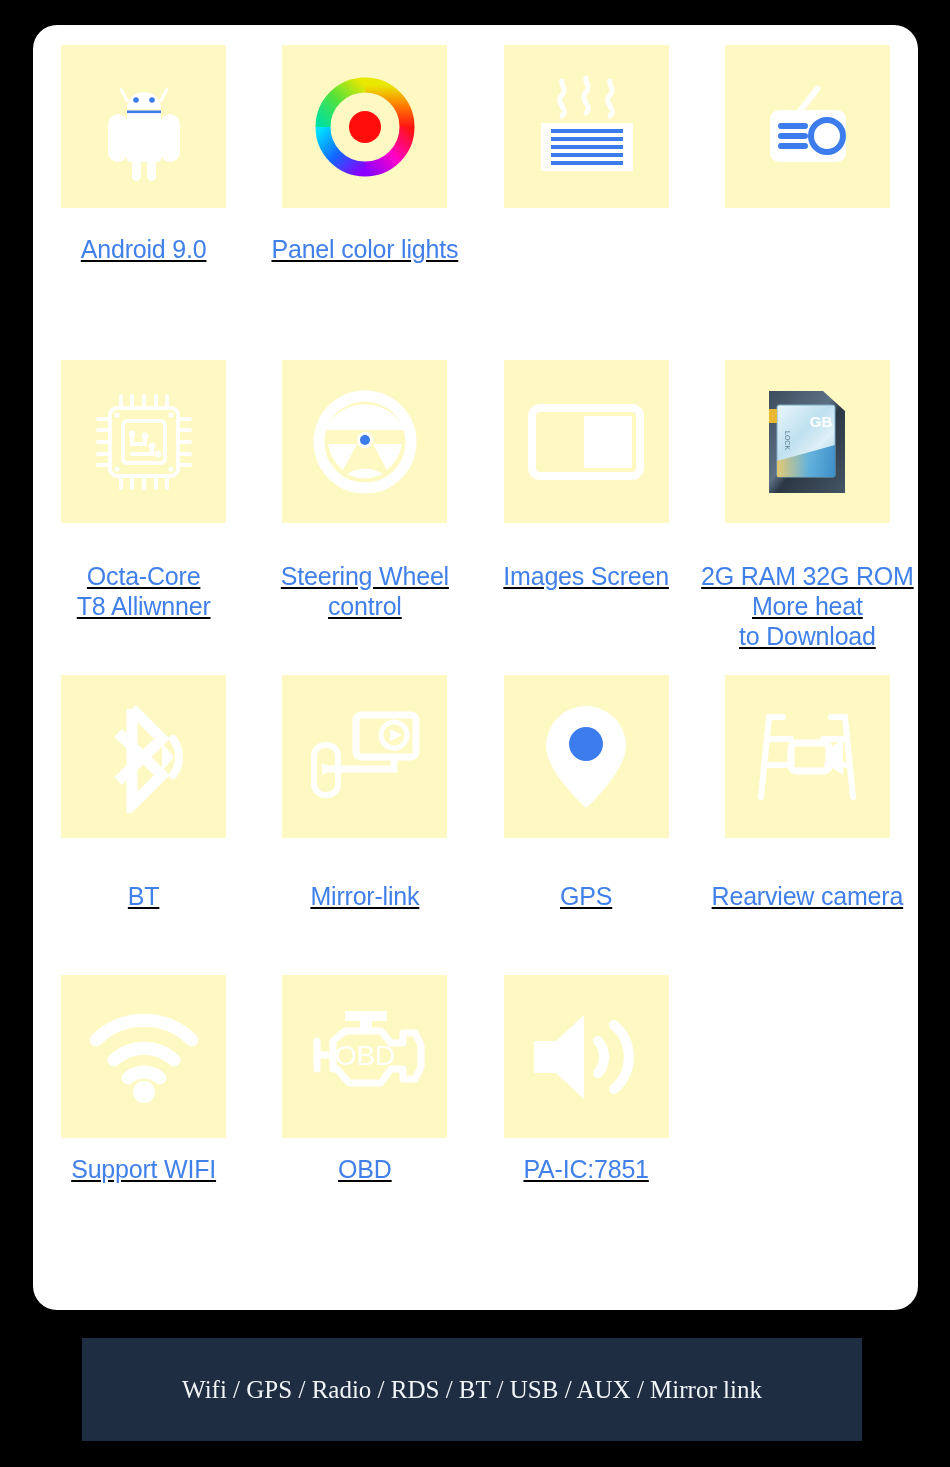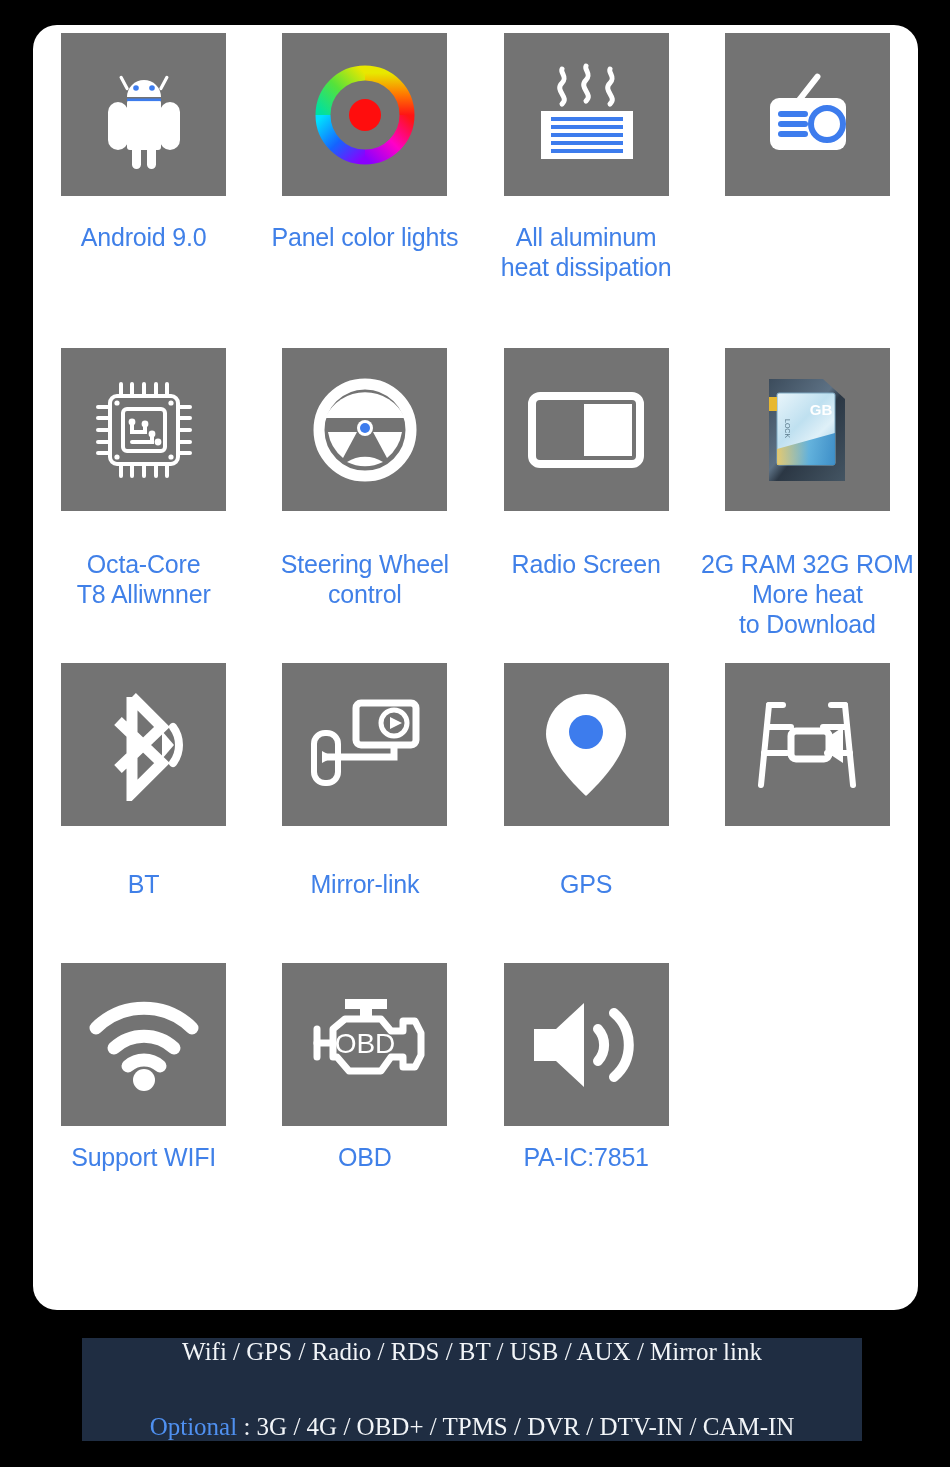--- a/index.html
+++ b/index.html
@@ -27,34 +27,35 @@
 
   #grid {
     position: absolute;
     left: 0;
     top: 0;
     width: 885px;
     height: 1285px;
     display: grid;
     grid-template-columns: repeat(4, 1fr);
     grid-template-rows: 315px 315px 300px 310px;
-    padding-top: 8px;
+    padding-top: 20px;
     box-sizing: border-box;
+    text-decoration: underline;
   }
 
   .cell {
     display: flex;
     flex-direction: column;
     align-items: center;
   }
 
   .tile {
     width: 165px;
     height: 163px;
-    background: #737373;
+    background: #fef9c3;
     display: flex;
     align-items: center;
     justify-content: center;
     flex: none;
   }
 
   .tile svg { display: block; }
 
   .caption {
     margin-top: 26px;
@@ -183,22 +184,20 @@
               <line x1="24" y1="71" x2="96" y2="71"></line>
               <line x1="24" y1="79" x2="96" y2="79"></line>
               <line x1="24" y1="87" x2="96" y2="87"></line>
               <line x1="24" y1="95" x2="96" y2="95"></line>
             </g>
             <rect x="14" y="55" width="6" height="48" fill="#ffffff"></rect>
             <rect x="100" y="55" width="6" height="48" fill="#ffffff"></rect>
           </svg>
         </span>
       </div>
-      <div class="caption">All aluminum
-heat dissipation</div>
     </div>
 
     <div class="cell r1">
       <div class="tile">
         <span>
           <svg width="118" height="118" viewBox="0 0 118 118">
             <rect x="22" y="42" width="76" height="52" rx="9" fill="#ffffff"></rect>
             <rect x="56" y="14" width="6" height="40" rx="3" fill="#ffffff" transform="rotate(38 59 34)"></rect>
             <g stroke="#3d7ced" stroke-width="6" stroke-linecap="round">
               <line x1="33" y1="58" x2="57" y2="58"></line>
@@ -279,21 +278,21 @@
 
     <div class="cell r2">
       <div class="tile">
         <span>
           <svg width="120" height="80" viewBox="0 0 120 80">
             <rect x="6" y="6" width="108" height="68" rx="8" fill="none" stroke="#ffffff" stroke-width="8"></rect>
             <rect x="58" y="14" width="48" height="52" fill="#ffffff"></rect>
           </svg>
         </span>
       </div>
-      <div class="caption">Radio Screen</div>
+      <div class="caption">Images Screen</div>
     </div>
 
     <div class="cell r2">
       <div class="tile">
         <span>
           <svg width="96" height="118" viewBox="0 0 96 118">
             <defs>
               <linearGradient id="sdbody" x1="0" y1="0" x2="1" y2="1">
                 <stop offset="0" stop-color="#3c4c5c"></stop>
                   <stop offset="0.45" stop-color="#5d7184"></stop>
@@ -381,20 +380,21 @@
               <path d="M20 30 L44 30"></path>
               <path d="M100 30 L76 30"></path>
               <path d="M17 56 L40 56"></path>
               <path d="M103 56 L80 56"></path>
             </g>
             <rect x="44" y="34" width="38" height="28" rx="5" fill="none" stroke="#ffffff" stroke-width="7"></rect>
             <path d="M84 38 L96 30 L96 66 L84 58 Z" fill="#ffffff"></path>
           </svg>
         </span>
       </div>
+      <div class="caption">Rearview camera</div>
     </div>
 
     <div class="cell r4">
       <div class="tile">
         <span>
           <svg width="120" height="98" viewBox="0 0 120 98">
             <g fill="none" stroke="#ffffff" stroke-linecap="round">
               <path d="M12 32 A68 68 0 0 1 108 32" stroke-width="13"></path>
               <path d="M30 52 A44 44 0 0 1 90 52" stroke-width="13"></path>
               <path d="M44 70 A24 24 0 0 1 76 70" stroke-width="13"></path>
@@ -436,14 +436,13 @@
         </span>
       </div>
       <div class="caption">PA-IC:7851</div>
     </div>
 
   </div>
 </div>
 
 <div id="banner">
   <div class="banner-line">Wifi / GPS / Radio / RDS / BT / USB / AUX / Mirror link</div>
-  <div class="banner-line"><span class="optional">Optional</span><span> : </span><span>3G / 4G / OBD+ / TPMS / DVR / DTV-IN / CAM-IN</span></div>
 </div>
 
 </body></html>

